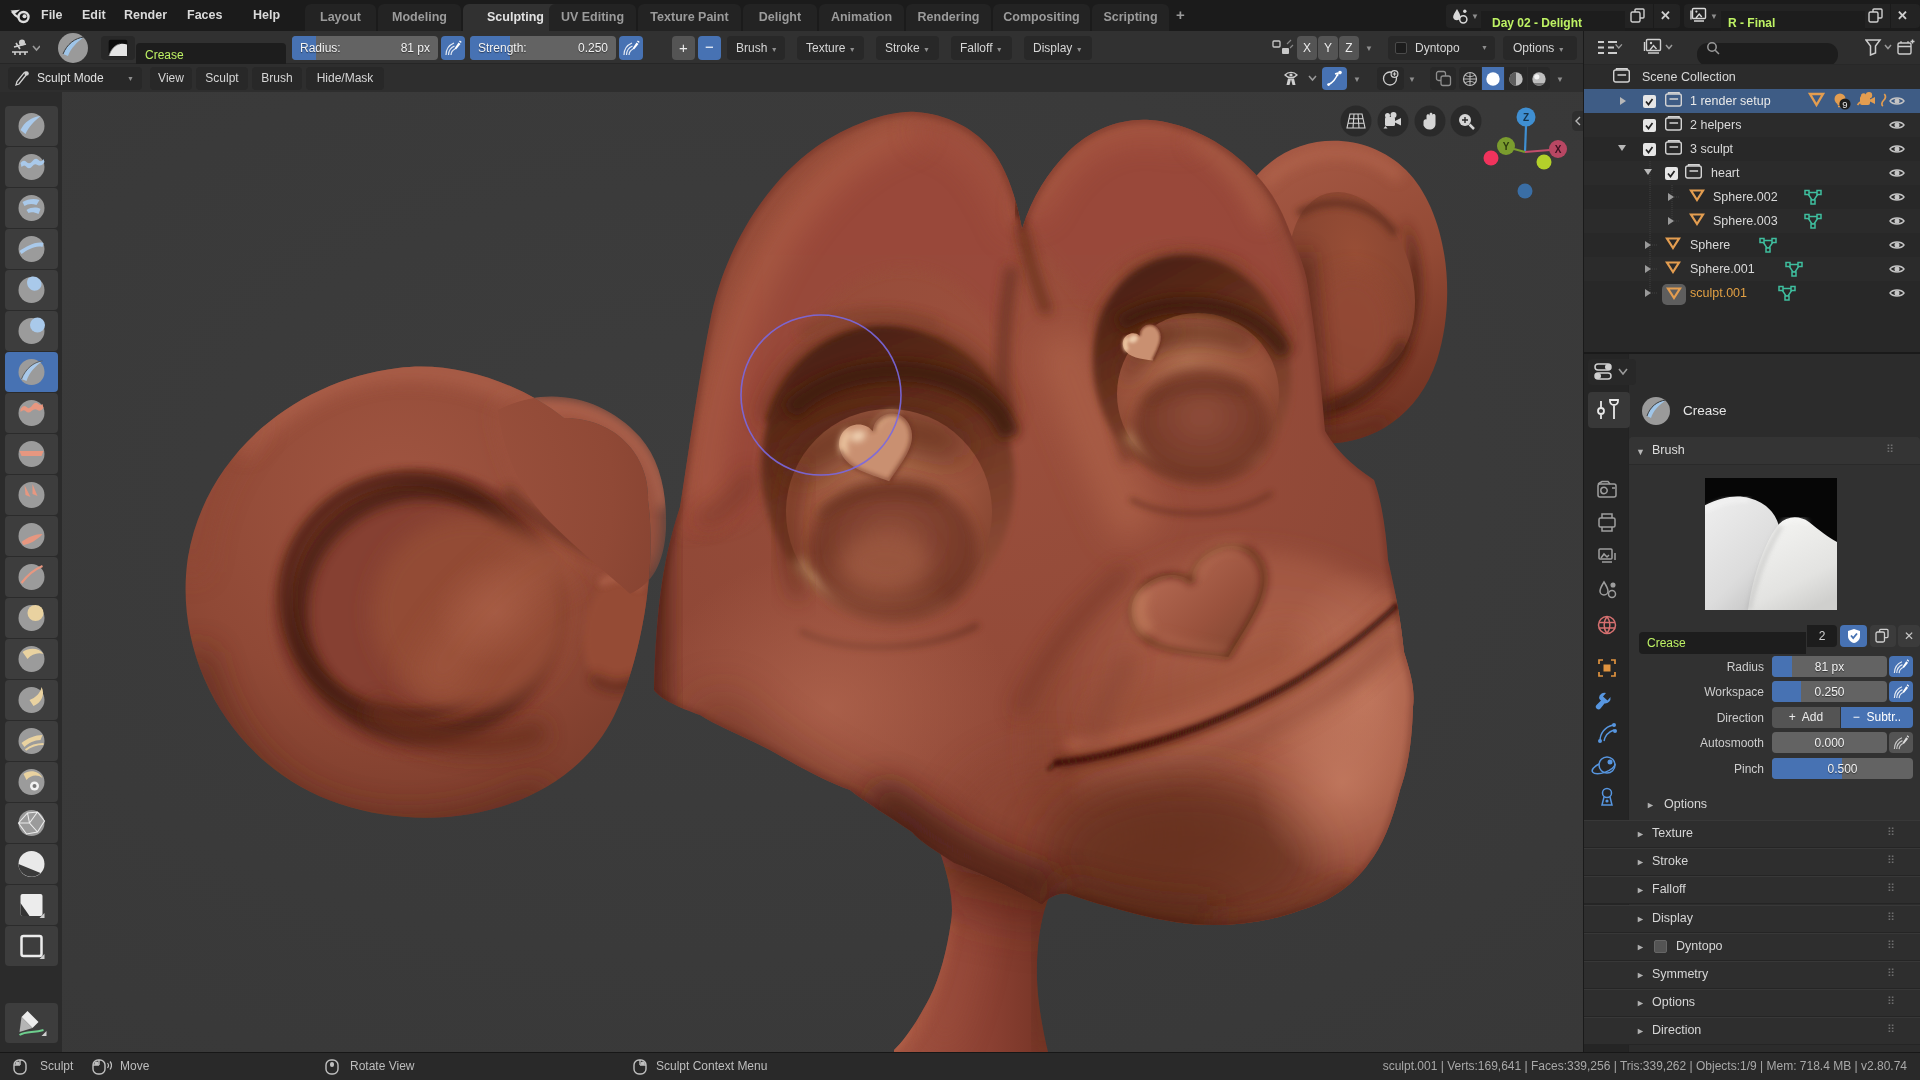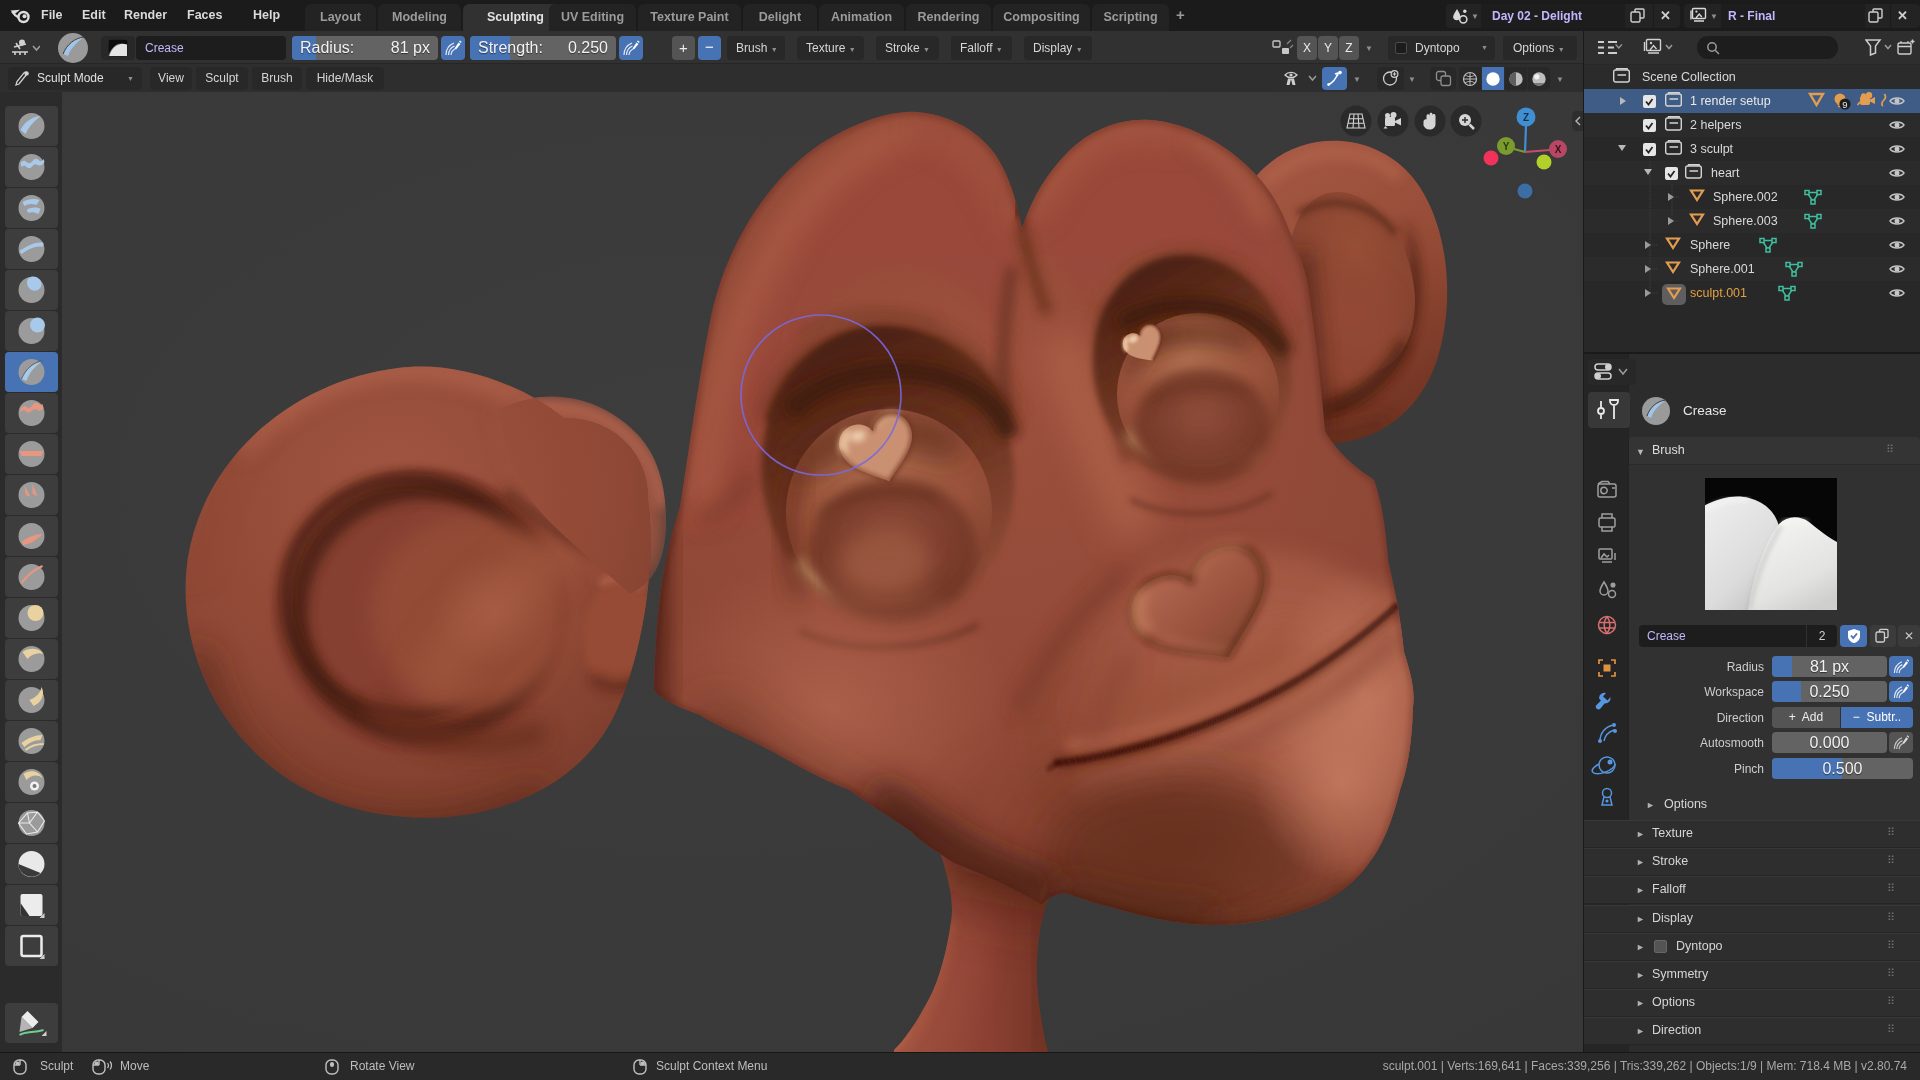--- a/index.html
+++ b/index.html
@@ -17,25 +17,25 @@
 
 
 #row2 { position:absolute; left:0; top:31px; width:1583px; height:33px; background:#313131; border-bottom:1px solid #262626;}
 #olheader { position:absolute; left:1584px; top:31px; width:336px; height:33px; background:#2e2e2e; }
 
 #row3 { position:absolute; left:0; top:64px; width:1583px; height:28px; background:#2e2e2e; }
 
 .pill { position:absolute; background:#282828; border-radius:4px; color:#d6d6d6; font-size:12px; }
 .btn  { position:absolute; background:#545454; border-radius:4px; color:#ececec; font-size:12px; text-align:center; }
 .bluebtn { position:absolute; background:#4772b3; border-radius:4px; color:#fff; }
-.slider { position:absolute; background:#636363; border-radius:4px; overflow:hidden; color:#f2f2f2; font-size:16px; }
+.slider { position:absolute; background:#636363; border-radius:4px; overflow:hidden; color:#f2f2f2; font-size:12px; }
 .slider .fill { position:absolute; left:0; top:0; bottom:0; background:#4772b3; }
 .slider .lab { position:absolute; left:8px; top:0; bottom:0; display:flex; align-items:center; text-shadow:0 1px 1px rgba(0,0,0,.5);}
 .slider .val { position:absolute; right:8px; top:0; bottom:0; display:flex; align-items:center; text-shadow:0 1px 1px rgba(0,0,0,.5);}
-.field { position:absolute; background:#1d1d1d; border-radius:4px; color:#c4b5fd; font-size:12px; }
+.field { position:absolute; background:#1d1d1d; border-radius:4px; color:#bef264; font-size:12px;margin-top:7px; }
 .carat { color:#8e8e8e; font-size:8px; }
 
 
 #viewport { position:absolute; left:0; top:92px; width:1583px; height:960px; background:#3c3c3c; overflow:hidden; }
 #toolbar { position:absolute; left:0; top:92px; width:62px; height:960px; background:#2b2b2b; }
 
 
 #outliner { position:absolute; left:1584px; top:64px; width:336px; height:288px; background:#282828; }
 #props { position:absolute; left:1584px; top:354px; width:336px; height:698px; background:#2c2c2c; }
 #props #tabstrip { position:absolute; left:0; top:0; width:45px; height:698px; background:#252525; border-right:1px solid #232323;}

